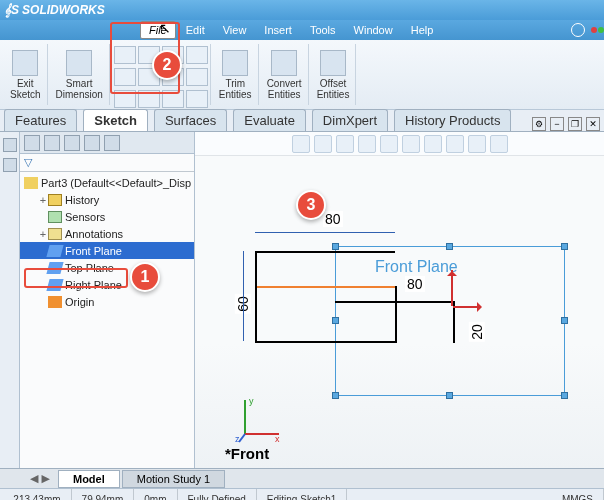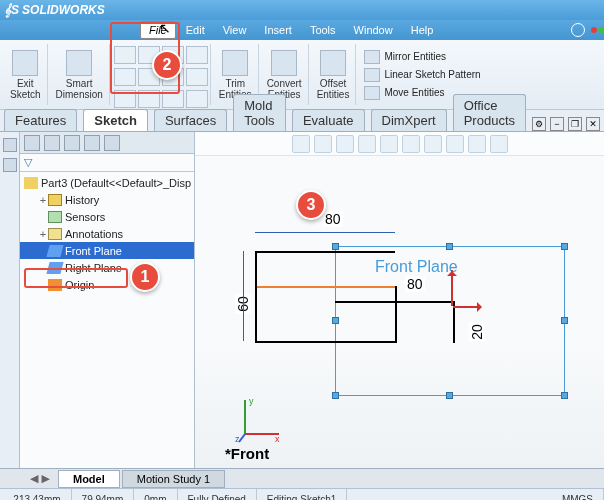--- a/index.html
+++ b/index.html
@@ -128,44 +128,29 @@
   <div class="ribbon-group">
     <div class="ricon"></div>
     <div class="rlabel" style="white-space:pre">Convert
 Entities</div>
   </div>
   <div class="ribbon-group">
     <div class="ricon"></div>
     <div class="rlabel" style="white-space:pre">Offset
 Entities</div>
   </div>
-  <div class="ribbon-right">
-    <div class="rr">
-        <span class="rricon"></span>
-        <span>Mirror Entities</span>
-      </div>
-    <div class="rr">
-        <span class="rricon"></span>
-        <span>Linear Sketch Pattern</span>
-      </div>
-    <div class="rr">
-        <span class="rricon"></span>
-        <span>Move Entities</span>
-      </div>
-  </div>
 </div>
 
 <div class="tabs-bar">
   <div class="tab">Features</div>
   <div class="tab active">Sketch</div>
   <div class="tab">Surfaces</div>
-  <div class="tab">Mold Tools</div>
   <div class="tab">Evaluate</div>
   <div class="tab">DimXpert</div>
-  <div class="tab">Office Products</div>
+  <div class="tab">History Products</div>
   <div class="win-icons">
     <div class="wi">⚙</div>
     <div class="wi">−</div>
     <div class="wi">❐</div>
     <div class="wi">✕</div>
   </div>
 </div>
 
 <div class="main">
   <div class="side-tb">
@@ -201,20 +186,25 @@
         </div>
       <div class="tree-node l1">
           <span class="exp">+</span>
           <span class="nicon anno"></span>
           <span>Annotations</span>
         </div>
       <div class="tree-node l1 selected">
           <span class="exp"></span>
           <span class="nicon plane"></span>
           <span>Front Plane</span>
+        </div>
+      <div class="tree-node l1">
+          <span class="exp"></span>
+          <span class="nicon plane"></span>
+          <span>Top Plane</span>
         </div>
       <div class="tree-node l1">
           <span class="exp"></span>
           <span class="nicon plane"></span>
           <span>Right Plane</span>
         </div>
       <div class="tree-node l1">
           <span class="exp"></span>
           <span class="nicon origin"></span>
           <span>Origin</span>

